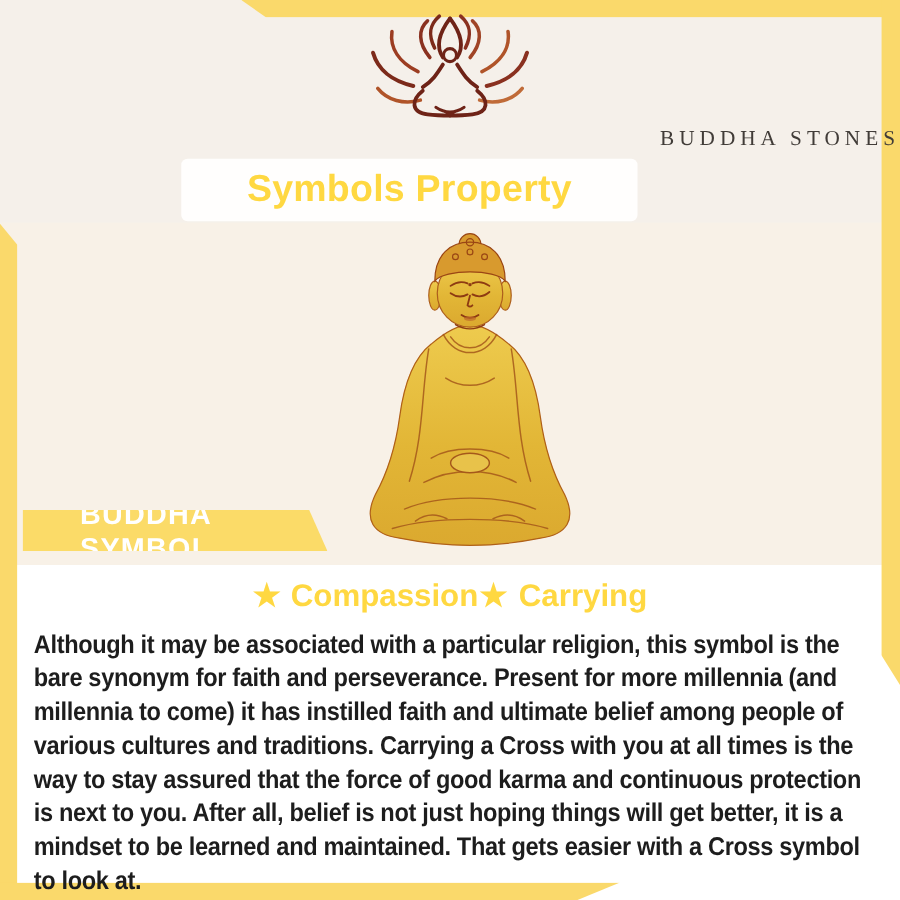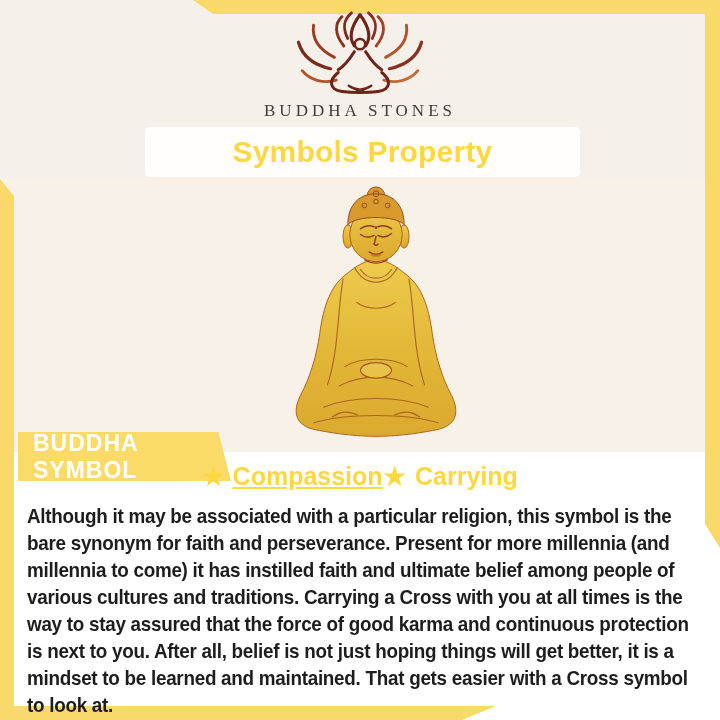--- a/index.html
+++ b/index.html
@@ -16,49 +16,49 @@
     clip-path:polygon(0 0,527px 0,527px 14px,20px 14px);}
   .ribbon-right{left:705px;top:0;width:15px;height:548px;
     clip-path:polygon(0 0,15px 0,15px 548px,0 524px);}
   .ribbon-left{left:0;top:179px;width:14px;height:541px;
     clip-path:polygon(0 0,14px 17px,14px 541px,0 541px);}
   .ribbon-bottom{left:0;top:706px;width:500px;height:14px;
     clip-path:polygon(0 0,496px 0,462px 14px,0 14px);}
   
   .logo{position:absolute;left:50%;top:10px;transform:translateX(-50%);width:170px;height:90px;}
   .brand{
-    position:absolute;left:0;top:101px;width:720px;text-align:center;
+    position:absolute;left:0;top:101px;width:720px;text-align:right;
     font-family:"Liberation Serif",serif;font-size:17px;letter-spacing:4px;
     color:#413c38;font-weight:400;
   }
   
   .title-box{
-    position:absolute;left:145px;top:127px;width:435px;height:50px;
+    position:absolute;left:145px;top:127px;width:365px;height:50px;
     background:#fffefd;border-radius:5px;
     display:flex;align-items:center;justify-content:center;
   }
   .title-text{font-size:30px;font-weight:700;color:#ffd841;letter-spacing:0.2px;}
   
   .buddha-art{position:absolute;left:278px;top:186px;width:196px;height:262px;}
   .symbol-tag{
-    position:absolute;left:18px;top:432px;width:213px;height:49px;
+    position:absolute;left:18px;top:408px;width:213px;height:33px;
     background:#fbdb68;
     clip-path:polygon(0 0,94% 0,100% 100%,0 100%);
-    display:flex;align-items:center;
+    display:flex;align-items:center;padding-left:31px;
   }
   .symbol-tag-text{
     color:#ffffff;font-size:23px;font-weight:700;letter-spacing:1px;padding-left:15px;
   }
   
   .traits{
     position:absolute;left:0;top:462px;width:720px;text-align:center;
     font-size:25px;font-weight:700;color:#ffd841;
   }
   .traits .star{margin-right:8px;}
-  .traits .trait-1{margin-right:1px;text-decoration:underline;}
+  .traits .trait-1{margin-right:1px;}
   .traits .star-2{margin-right:9px;}
   .description{
     position:absolute;left:27px;top:502px;width:724px;
     transform:scaleX(0.92);transform-origin:left top;
     font-size:20.5px;line-height:27px;font-weight:700;
     letter-spacing:-0.3px;color:#1d1d1d;text-align:left;
   }
 </style>
 </head>
 <body>

